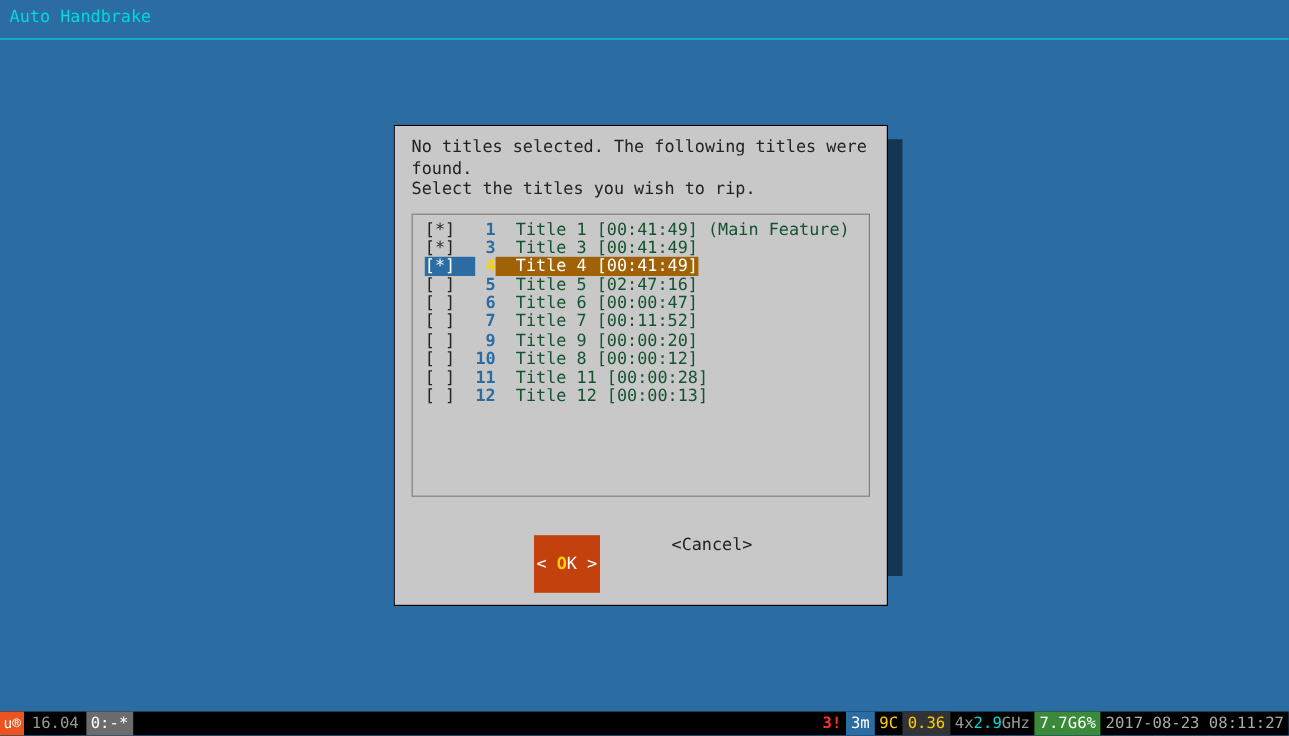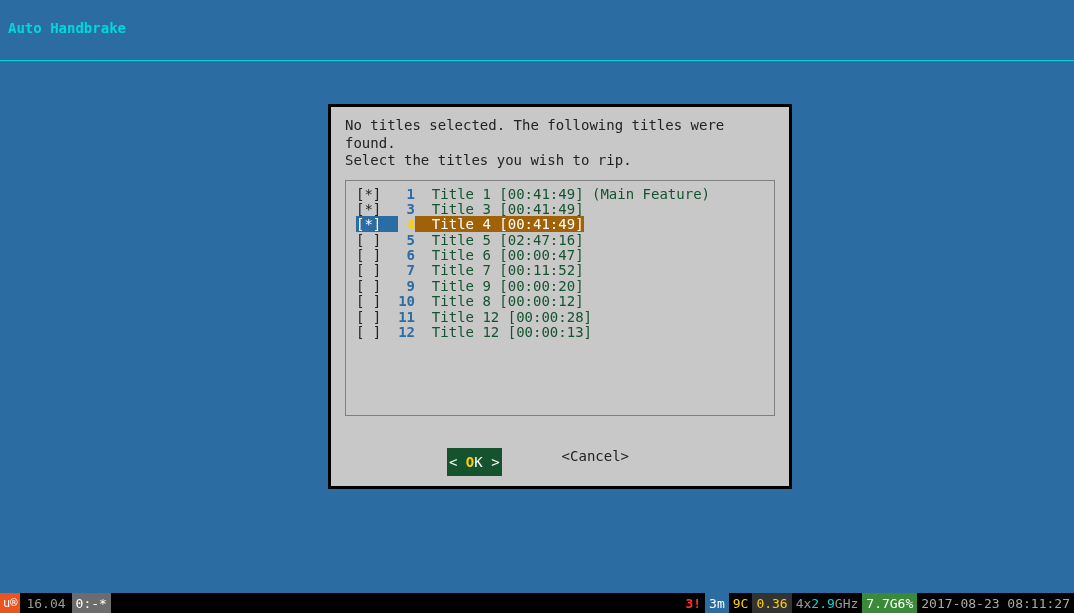--- a/index.html
+++ b/index.html
@@ -11,22 +11,22 @@
       width: 1074px;
       height: 613px;
       background: #2b6ca3;
       font-family: 'DejaVu Sans Mono', 'Liberation Mono', monospace;
       font-size: 14px;
       overflow: hidden;
       position: relative;
     }
     .title-bar {
       color: #00d9d9;
-      font-weight: bold;
-      padding: 20px 8px;
+      font-weight: normal;
+      padding: 6px 8px;
       font-size: 14px;
     }
     .title-underline {
       height: 1px;
       background: #00d9d9;
       margin: 4px 0 0 0;
     }
     .dialog-container {
       position: absolute;
       left: 328px;
@@ -35,23 +35,23 @@
     .dialog-shadow {
       position: absolute;
       top: 12px;
       left: 12px;
       width: 412px;
       height: 364px;
       background: rgba(0,0,0,0.5);
     }
     .dialog {
       position: relative;
-      width: 464px;
+      width: 412px;
       background: #c8c8c8;
-      border: 3px solid #000000;
+      border: 1px solid #000000;
       padding: 10px 14px;
       color: #222;
     }
     .dialog-msg {
       margin-bottom: 10px;
       line-height: 1.25;
     }
     .list-box {
       border: 1px solid #808080;
       padding: 6px 10px;
@@ -89,23 +89,23 @@
     .buttons {
       margin-top: 32px;
       display: flex;
       gap: 60px;
       padding-left: 102px;
     }
     .btn {
       font-family: inherit;
     }
     .btn-ok {
-      background: #14532d;
-      color: #fff;
-      padding: 6px 2px;
+      background: #c2410c;
+      color: #fff;
+      padding: 16px 2px;
     }
     .btn-ok .hot {
       color: #ffd000;
       font-weight: bold;
     }
     .btn-cancel {
       color: #222;
     }
     .status-bar {
       position: absolute;
@@ -200,21 +200,21 @@
     </div>
     <div class="list-box" id="title-list">
         <div class="list-row"><span class="cb">[*]</span>  <span class="num">1</span>  <span class="label">Title 1 [00:41:49] (Main Feature)</span></div>
         <div class="list-row"><span class="cb">[*]</span>  <span class="num">3</span>  <span class="label">Title 3 [00:41:49]</span></div>
         <div class="list-row selected"><span class="cb-wrap">[*]  </span><span class="num">4</span><span class="label-wrap">  Title 4 [00:41:49]</span></div>
         <div class="list-row"><span class="cb">[ ]</span>  <span class="num">5</span>  <span class="label">Title 5 [02:47:16]</span></div>
         <div class="list-row"><span class="cb">[ ]</span>  <span class="num">6</span>  <span class="label">Title 6 [00:00:47]</span></div>
         <div class="list-row"><span class="cb">[ ]</span>  <span class="num">7</span>  <span class="label">Title 7 [00:11:52]</span></div>
         <div class="list-row"><span class="cb">[ ]</span>  <span class="num">9</span>  <span class="label">Title 9 [00:00:20]</span></div>
         <div class="list-row"><span class="cb">[ ]</span>  <span class="num">10</span>  <span class="label">Title 8 [00:00:12]</span></div>
-        <div class="list-row"><span class="cb">[ ]</span>  <span class="num">11</span>  <span class="label">Title 12 [00:00:28]</span></div>
+        <div class="list-row"><span class="cb">[ ]</span>  <span class="num">11</span>  <span class="label">Title 11 [00:00:28]</span></div>
         <div class="list-row"><span class="cb">[ ]</span>  <span class="num">12</span>  <span class="label">Title 12 [00:00:13]</span></div>
       </div>
     <div class="buttons">
       <span class="btn btn-ok"><span>&lt;  </span><span class="hot">O</span><span>K  &gt;</span></span>
       <span class="btn btn-cancel">&lt;Cancel&gt;</span>
     </div>
   </div>
 </div>
 
 <div class="status-bar">

